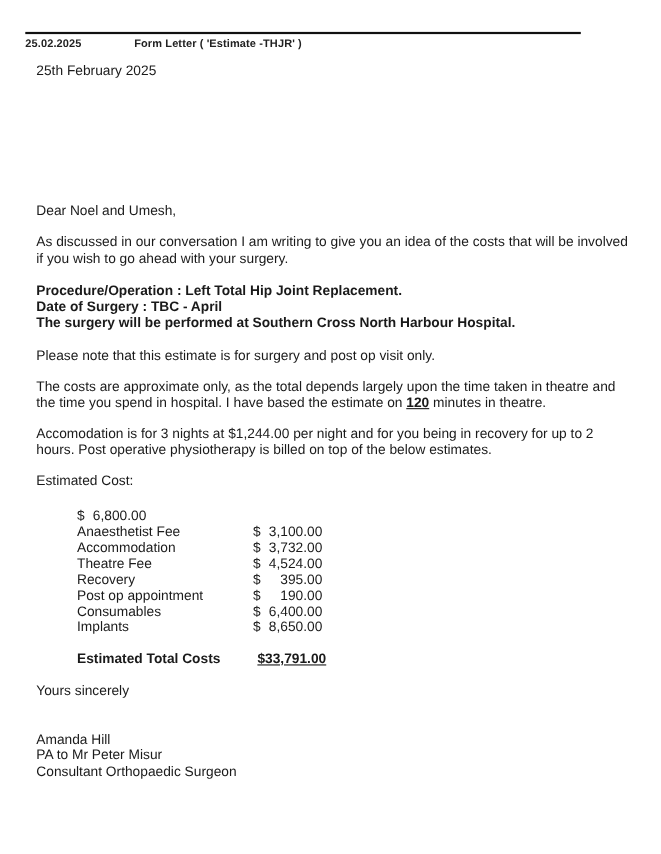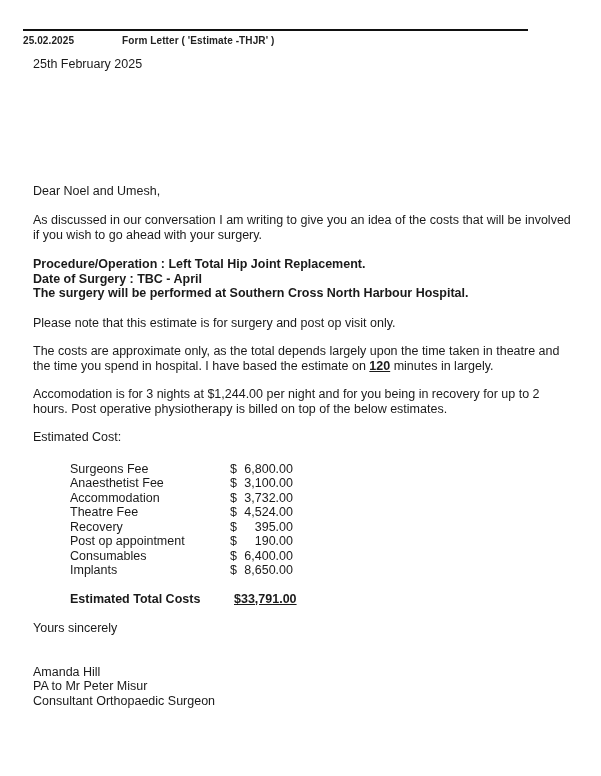--- a/index.html
+++ b/index.html
@@ -99,33 +99,32 @@
       <div class="line">Date of Surgery : TBC - April</div>
       <div class="line">The surgery will be performed at Southern Cross North Harbour Hospital.</div>
     </div>
 
     <div class="para">
       <div class="line">Please note that this estimate is for surgery and post op visit only.</div>
     </div>
 
     <div class="para para-tight">
       <div class="line">The costs are approximate only, as the total depends largely upon the time taken in theatre and</div>
-      <div class="line"><span>the time you spend in hospital. I have based the estimate on </span><span class="minutes">120</span><span> minutes in largely.</span></div>
+      <div class="line"><span>the time you spend in hospital. I have based the estimate on </span><span class="minutes">120</span><span> minutes in theatre.</span></div>
     </div>
 
     <div class="para para-tight">
       <div class="line">Accomodation is for 3 nights at $1,244.00 per night and for you being in recovery for up to 2</div>
       <div class="line">hours. Post operative physiotherapy is billed on top of the below estimates.</div>
     </div>
 
     <div class="estimate-heading">Estimated Cost:</div>
 
     <div class="cost-table">
       <div class="cost-row">
-        <span class="cost-label">Surgeons Fee</span>
         <span class="cost-value">
             <span>$</span>
             <span>6,800.00</span>
           </span>
       </div>
       <div class="cost-row">
         <span class="cost-label">Anaesthetist Fee</span>
         <span class="cost-value">
             <span>$</span>
             <span>3,100.00</span>

